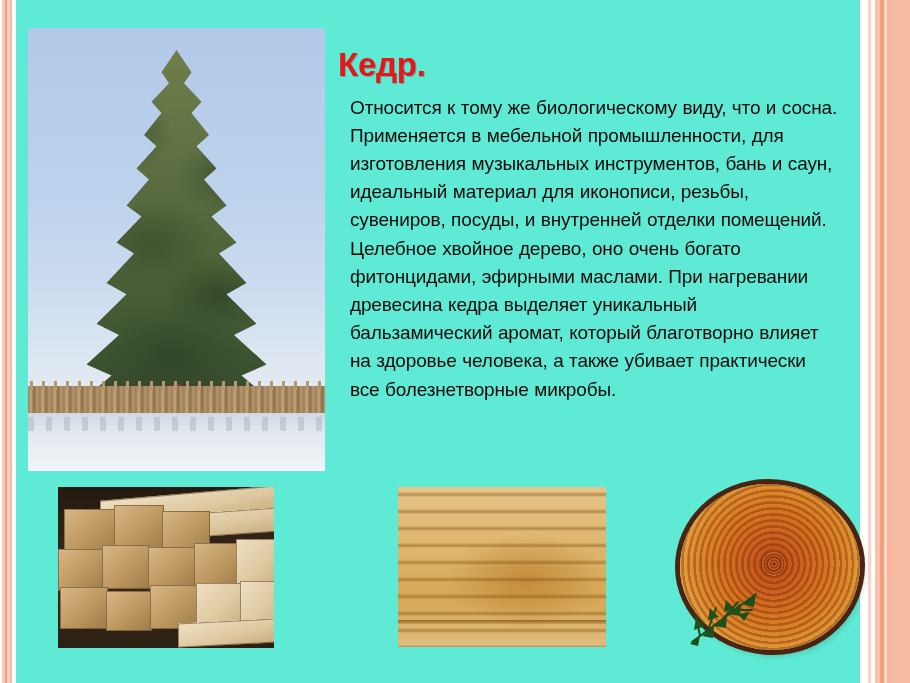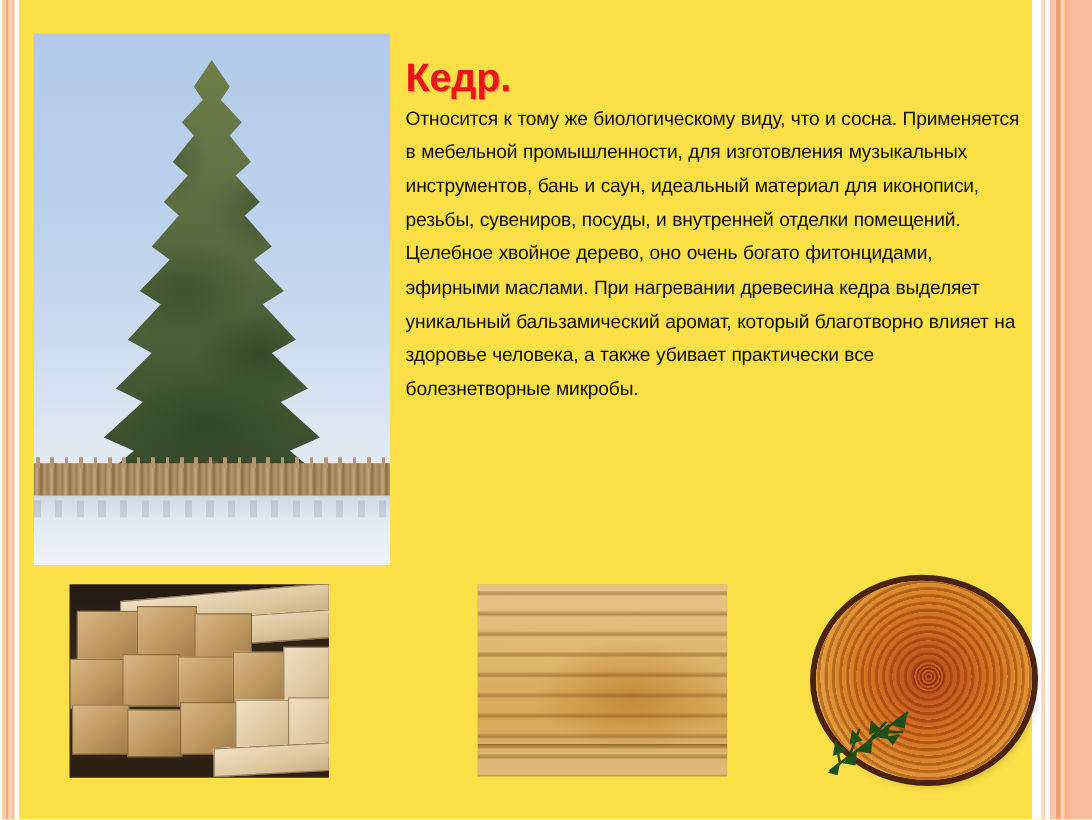--- a/index.html
+++ b/index.html
@@ -230,32 +230,32 @@
   }
   .title {
     font-size: 33px;
     font-weight: bold;
     line-height: 1.02;
     margin: 0 0 4px 0;
     letter-spacing: -.2px;
     text-shadow: 1px 1px 0 rgba(120,20,20,.30);
   }
   .body-text {
-    font-size: 16px;
+    font-size: 19px;
     line-height: 28.2px;
     color: #0b0b0b;
-    margin: 0;
+    margin: 12px;
     letter-spacing: -.15px;
     word-spacing: .4px;
   }
 </style>
 </head>
 <body>
 
-<div id="slide" style="background: #fde047;">
+<div id="slide" style="background: #5eead4;">
 
   <div class="edge-stripes edge-left">
       <div class="stripe" style="left: 0px; width: 2px; background: rgb(255, 255, 255);"></div>
       <div class="stripe" style="left: 2px; width: 3px; background: rgb(249, 203, 182);"></div>
       <div class="stripe" style="left: 5px; width: 2px; background: rgb(242, 163, 130);"></div>
       <div class="stripe" style="left: 7px; width: 3px; background: rgb(250, 208, 190);"></div>
       <div class="stripe" style="left: 10px; width: 2px; background: rgb(247, 188, 164);"></div>
       <div class="stripe" style="left: 12px; width: 4px; background: rgb(255, 255, 255);"></div>
     </div>
 

